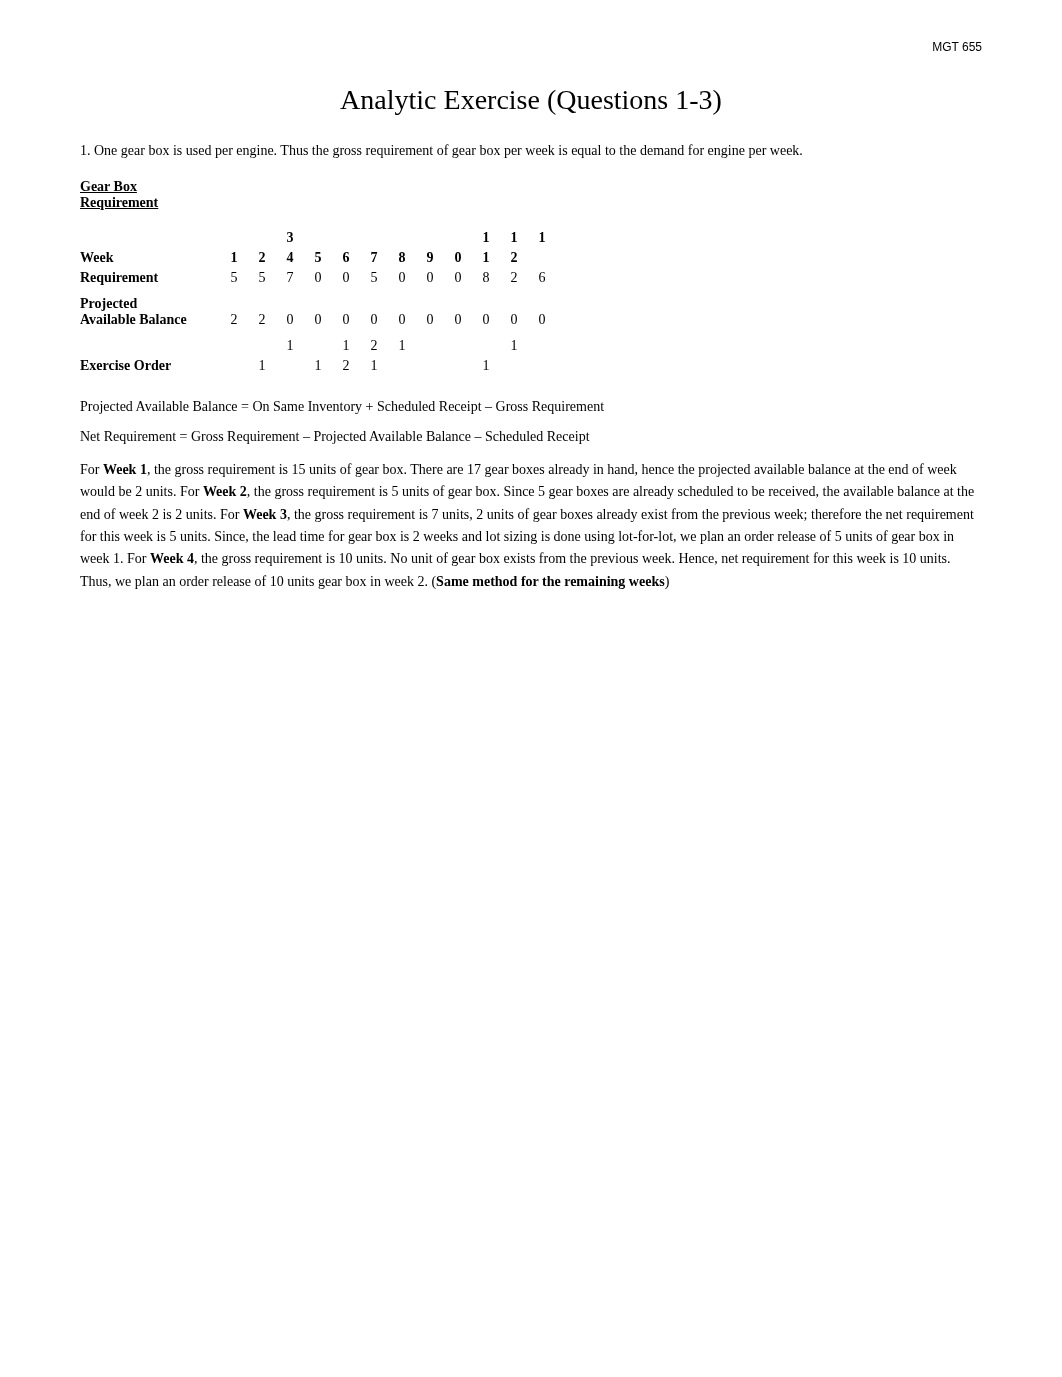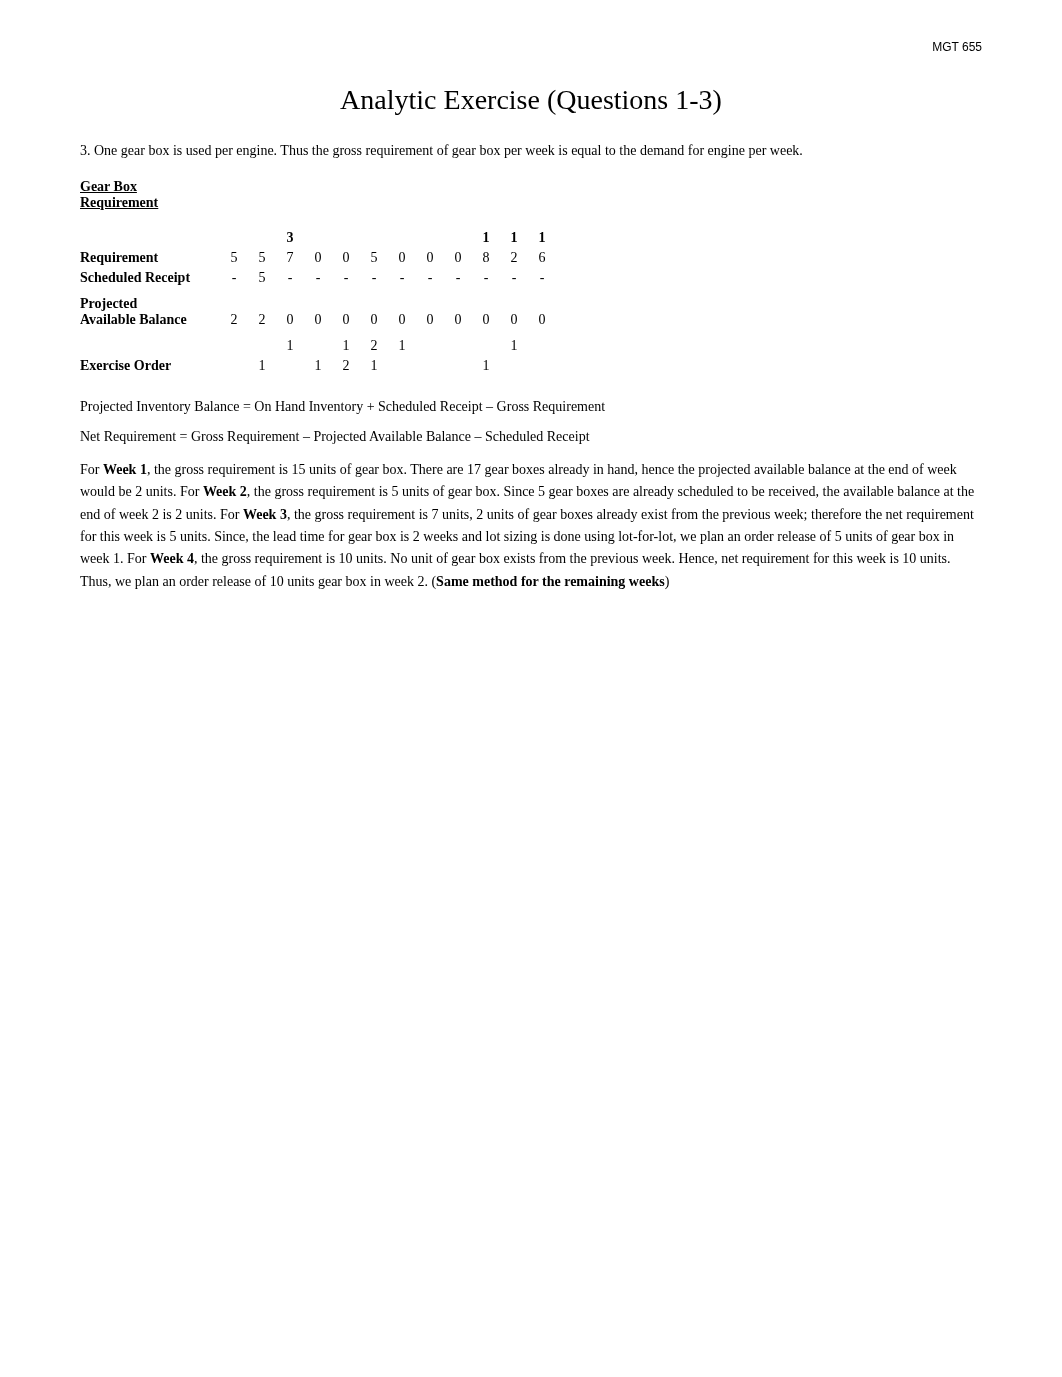--- a/index.html
+++ b/index.html
@@ -88,21 +88,21 @@
       font-size: 14px;
     }
   </style>
 </head>
 <body>
 
 <div class="page-header">MGT 655</div>
 
 <h1 class="main-title">Analytic Exercise (Questions 1-3)</h1>
 
-<p class="intro-text">3. One gear box is used per engine. Thus the gross requirement of gear box per week is equal to the demand for engine per week.</p>
+<p class="intro-text">1. One gear box is used per engine. Thus the gross requirement of gear box per week is equal to the demand for engine per week.</p>
 
 <div class="gear-box-label">
   <span>Gear Box</span><br>
   <span>Requirement</span>
 </div>
 
 <table class="mrp-table">
 
   <tbody>
       <tr>
@@ -114,53 +114,52 @@
     <td></td>
     <td></td>
     <td></td>
     <td></td>
     <td></td>
     <td class="week-num-top">1</td>
     <td class="week-num-top">1</td>
     <td class="week-num-top">1</td>
   </tr>
 
+  <tr class="week-header-row">
+    <td>Week</td>
+    <td>1</td>
+    <td>2</td>
+    <td>4</td>
+    <td>5</td>
+    <td>6</td>
+    <td>7</td>
+    <td>8</td>
+    <td>9</td>
+    <td>0</td>
+    <td>1</td>
+    <td>2</td>
+  </tr>
 
 
   <tr>
     <td>Requirement</td>
     <td>5</td>
     <td>5</td>
     <td>7</td>
     <td>0</td>
     <td>0</td>
     <td>5</td>
     <td>0</td>
     <td>0</td>
     <td>0</td>
     <td>8</td>
     <td>2</td>
     <td>6</td>
   </tr>
 
-  <tr>
-    <td>Scheduled Receipt</td>
-    <td>-</td>
-    <td>5</td>
-    <td>-</td>
-    <td>-</td>
-    <td>-</td>
-    <td>-</td>
-    <td>-</td>
-    <td>-</td>
-    <td>-</td>
-    <td>-</td>
-    <td>-</td>
-    <td>-</td>
-  </tr>
 
   <tr>
         <td style="padding-top:4px"></td>
       </tr>
 
   <tr>
     <td style="font-weight:bold;">Projected<br>Available Balance</td>
     <td>2</td>
     <td>2</td>
     <td>0</td>
@@ -207,18 +206,18 @@
     <td></td>
     <td></td>
     <td>1</td>
     <td></td>
     <td></td>
   </tr>
 
 </tbody>
   </table>
 
-<p class="formula-line">Projected Inventory Balance = On Hand Inventory + Scheduled Receipt – Gross Requirement</p>
+<p class="formula-line">Projected Available Balance = On Same Inventory + Scheduled Receipt – Gross Requirement</p>
 <p class="formula-line">Net Requirement = Gross Requirement – Projected Available Balance – Scheduled Receipt</p>
 
 <p class="explanation-text">
   For <strong>Week 1</strong>, the gross requirement is 15 units of gear box. There are 17 gear boxes already in hand, hence the projected available balance at the end of week would be 2 units. For <strong>Week 2</strong>, the gross requirement is 5 units of gear box. Since 5 gear boxes are already scheduled to be received, the available balance at the end of week 2 is 2 units. For <strong>Week 3</strong>, the gross requirement is 7 units, 2 units of gear boxes already exist from the previous week; therefore the net requirement for this week is 5 units. Since, the lead time for gear box is 2 weeks and lot sizing is done using lot-for-lot, we plan an order release of 5 units of gear box in week 1. For <strong>Week 4</strong>, the gross requirement is 10 units. No unit of gear box exists from the previous week. Hence, net requirement for this week is 10 units. Thus, we plan an order release of 10 units gear box in week 2. (<strong>Same method for the remaining weeks</strong>)
 </p>
 
 </body></html>

